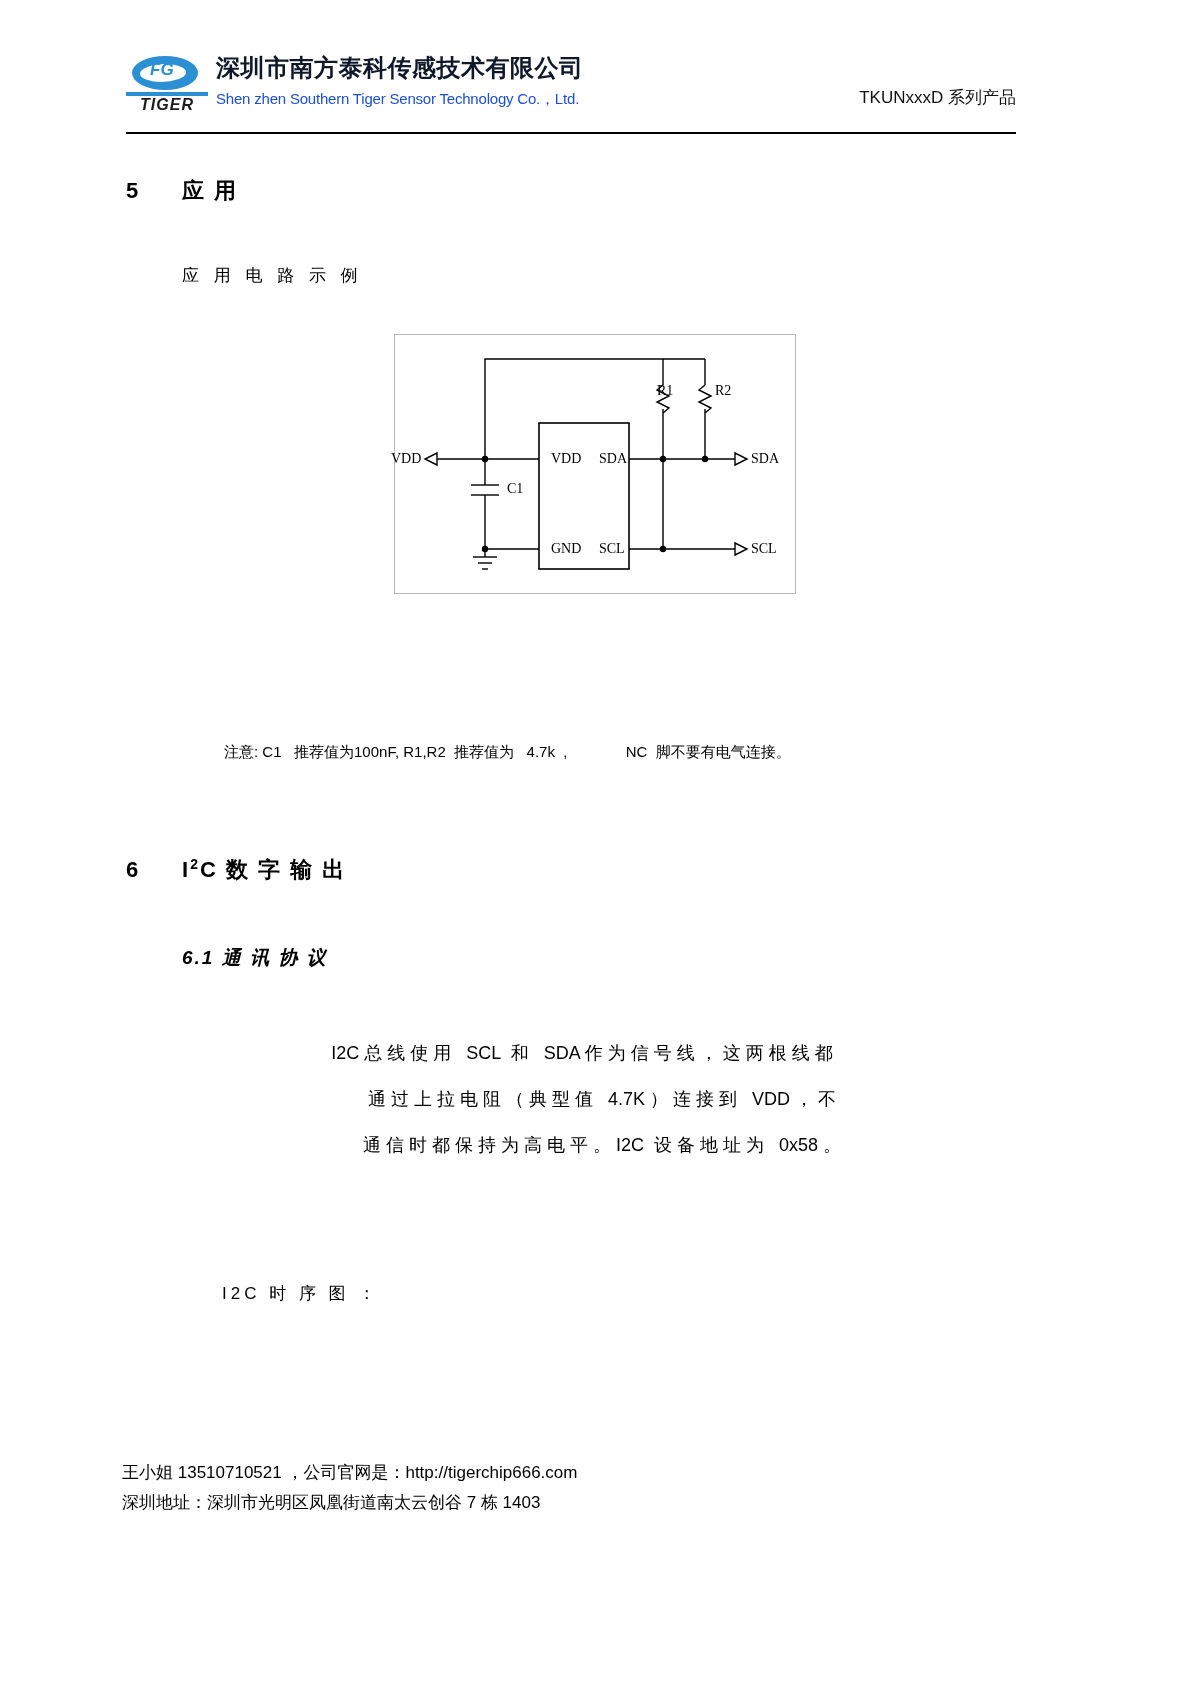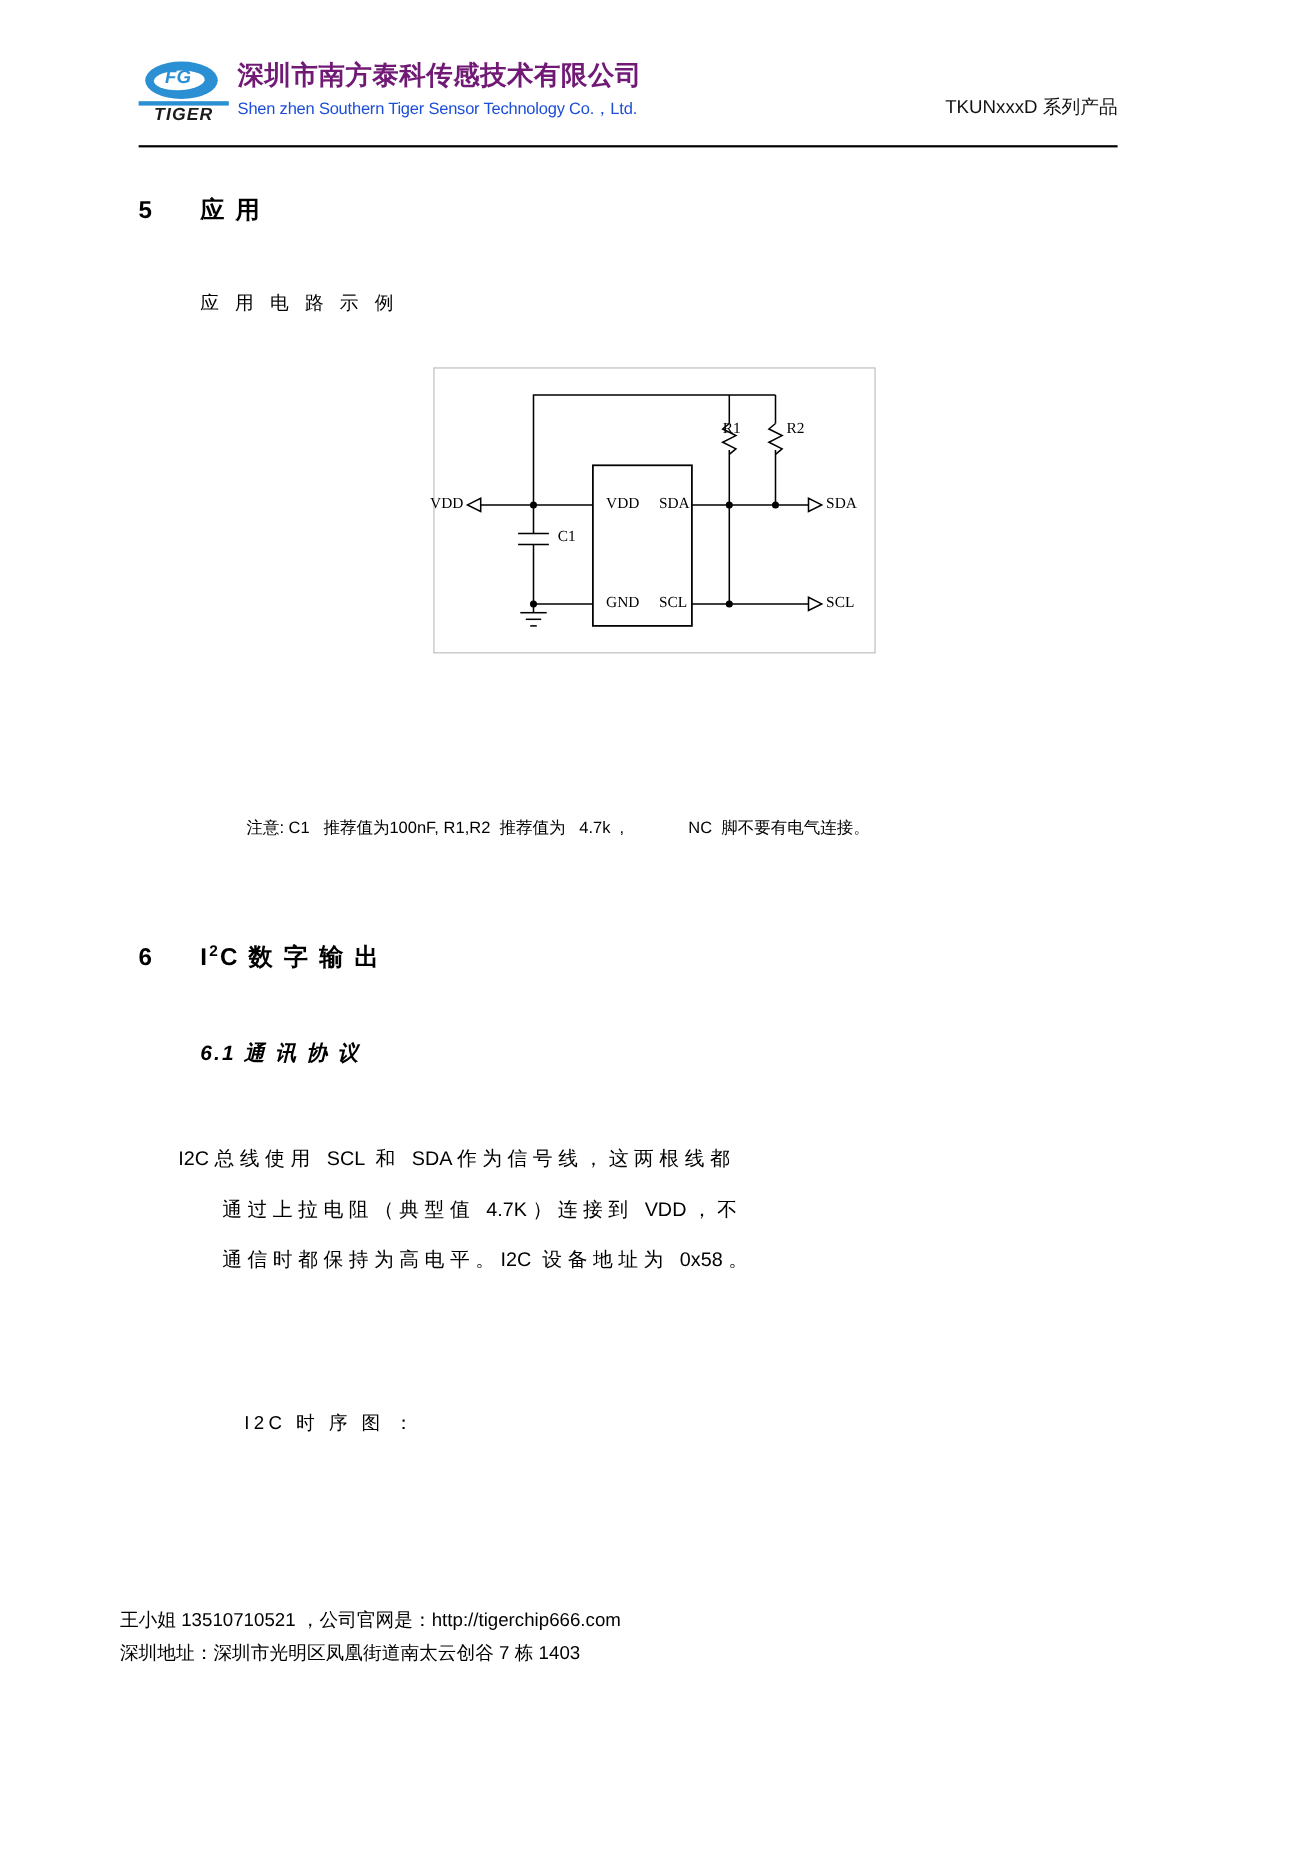--- a/index.html
+++ b/index.html
@@ -89,21 +89,21 @@
     font-style: italic;
     letter-spacing: 1px;
     color: #1b1b1b;
   }
   .company-cn {
     position: absolute;
     left: 90px;
     top: 0px;
     font-size: 24px;
     font-weight: bold;
-    color: #701a75;
+    color: #0f172a;
     letter-spacing: 0.5px;
   }
   .company-en {
     position: absolute;
     left: 90px;
     top: 38px;
     font-size: 15px;
     color: #1d4ed8;
     letter-spacing: -0.2px;
   }
@@ -154,36 +154,37 @@
     white-space: pre;
   }
 
   .body-text {
     position: absolute;
     left: 148px;
     top: 1030px;
     width: 840px;
     font-size: 18px;
     line-height: 46px;
+    text-align: center;
   }
   .body-line { white-space: pre; }
   .indent { padding-left: 40px; }
 
   .seq-label {
     position: absolute;
     left: 208px;
     top: 1282px;
     font-size: 17px;
     letter-spacing: 4px;
   }
 
   
   .footer {
     position: absolute;
-    left: 95px;
+    left: 108px;
     top: 1458px;
     font-size: 17px;
     line-height: 30px;
   }
 
   
   .diagram {
     position: absolute;
     left: 380px;
     top: 334px;

